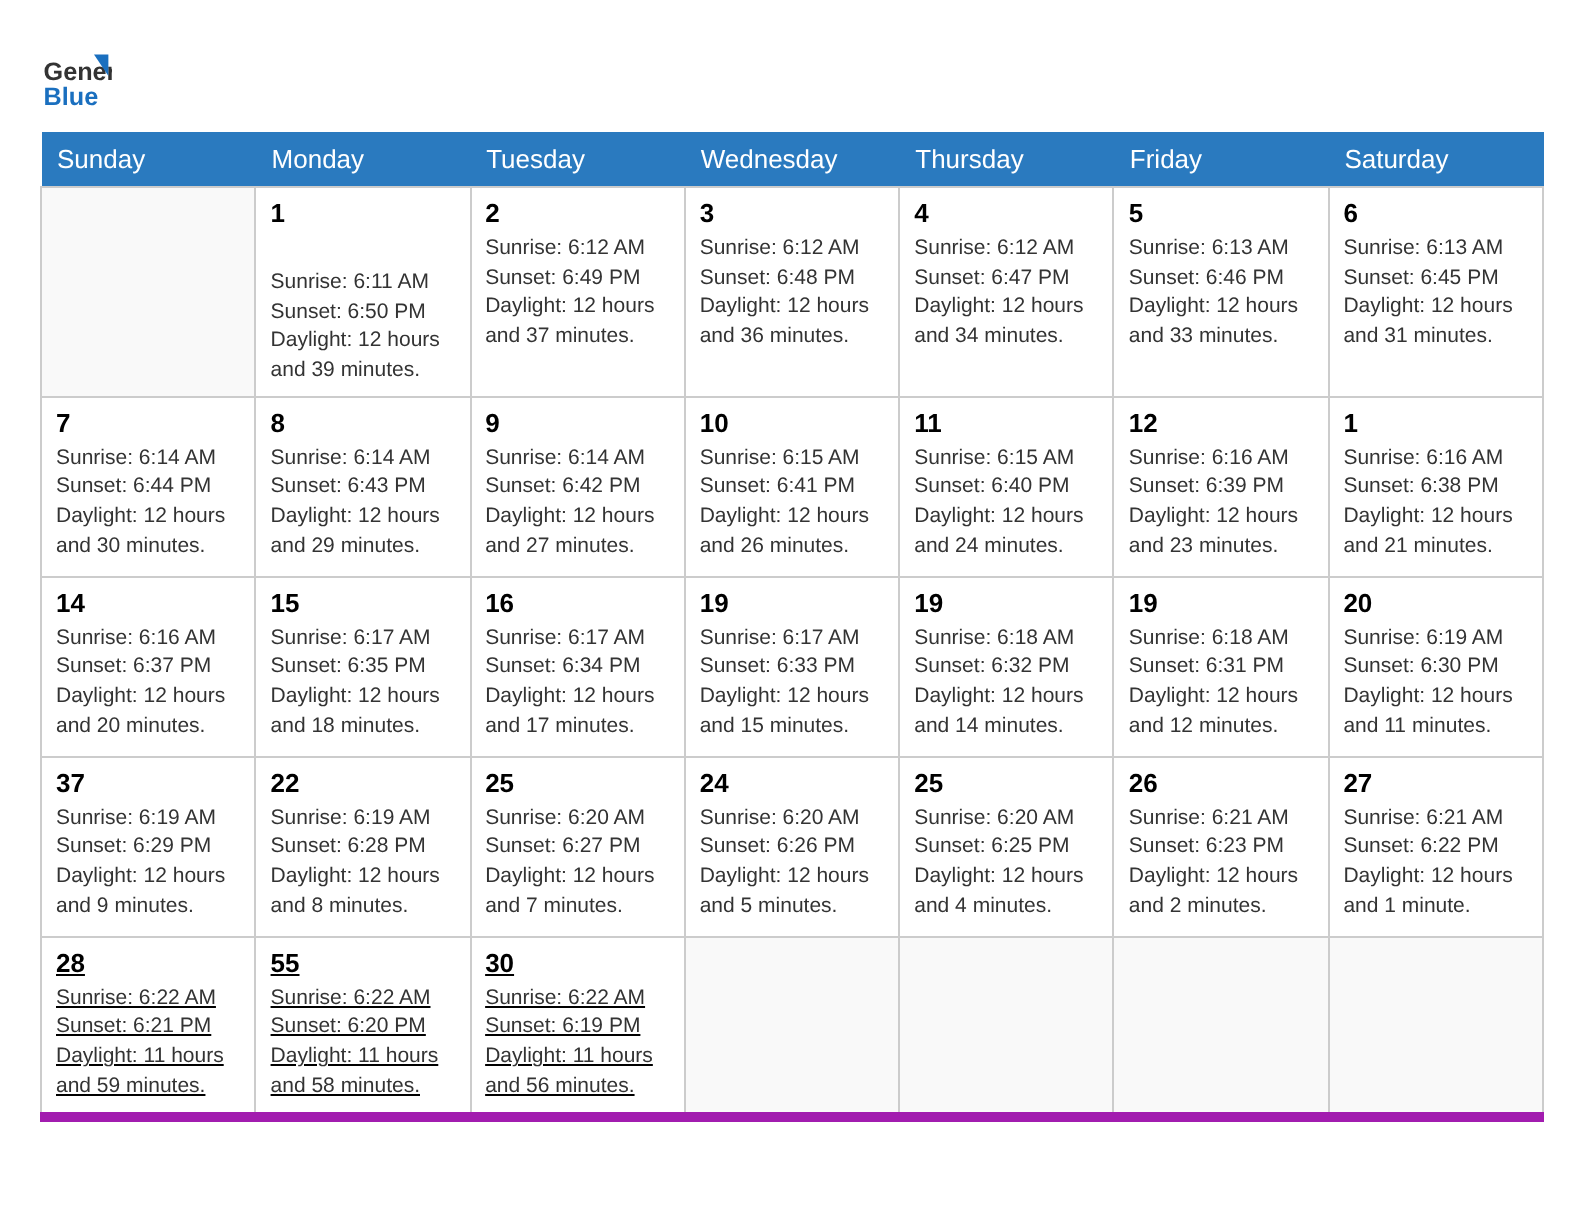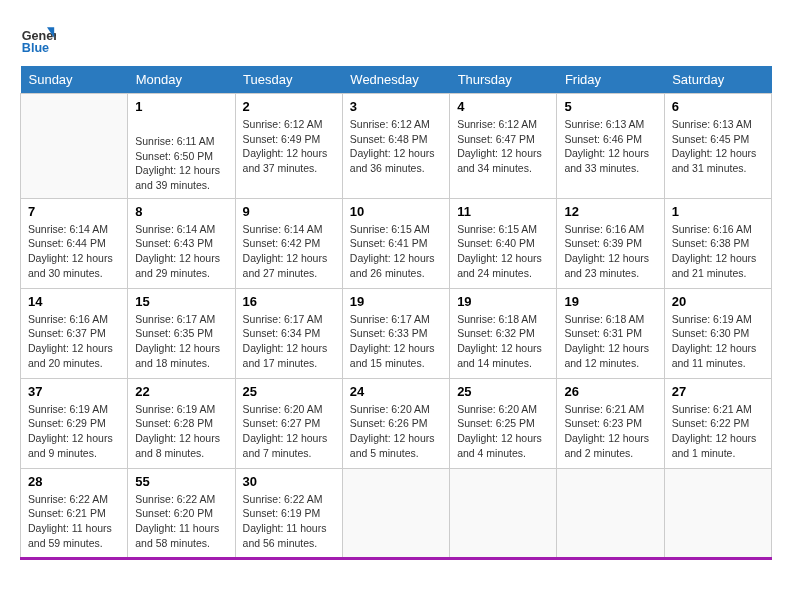--- a/index.html
+++ b/index.html
@@ -65,21 +65,22 @@
     }
     .day-info {
       color: #333;
       font-size: 10.5px;
       line-height: 1.4;
     }
     .empty-cell {
       background: #f9f9f9;
     }
     tr:last-child td {
-      border-bottom: 3px solid #a21caf;
+      border-bottom: 5px solid #a21caf;
+      text-decoration: underline;
     }
   </style>
 </head>
 <body>
 
 <div class="header">
   <div class="logo">
     <svg class="logo-icon" viewBox="0 0 40 40">
       <text x="2" y="22" font-size="14" font-weight="bold" fill="#333">General</text>
       <text x="2" y="36" font-size="14" font-weight="bold" fill="#1a6fbf">Blue</text>

